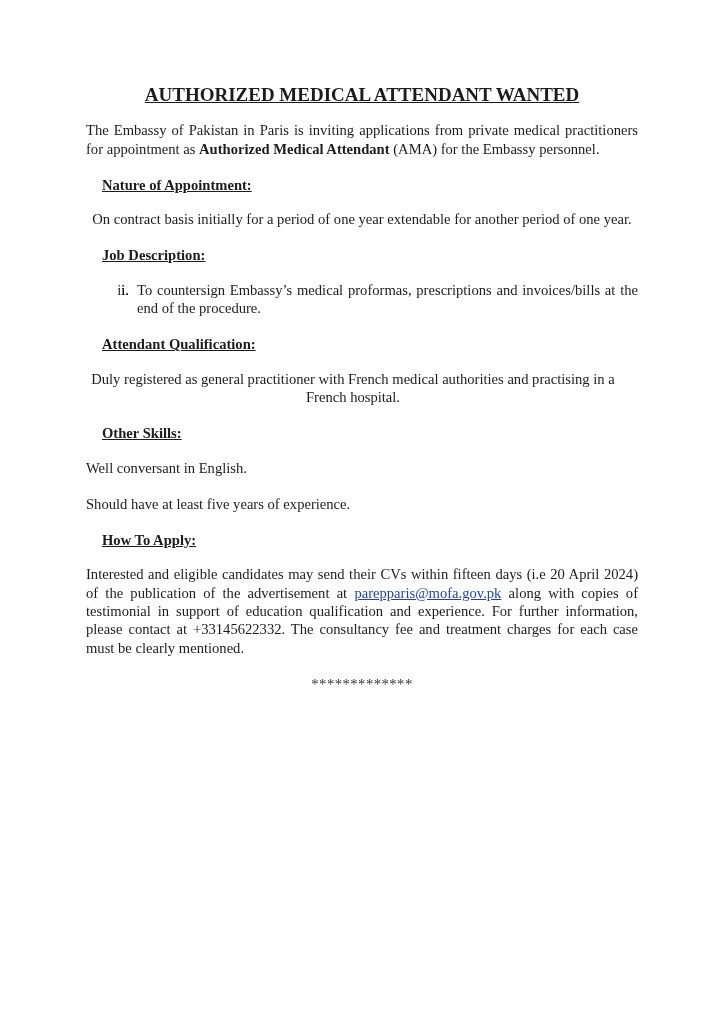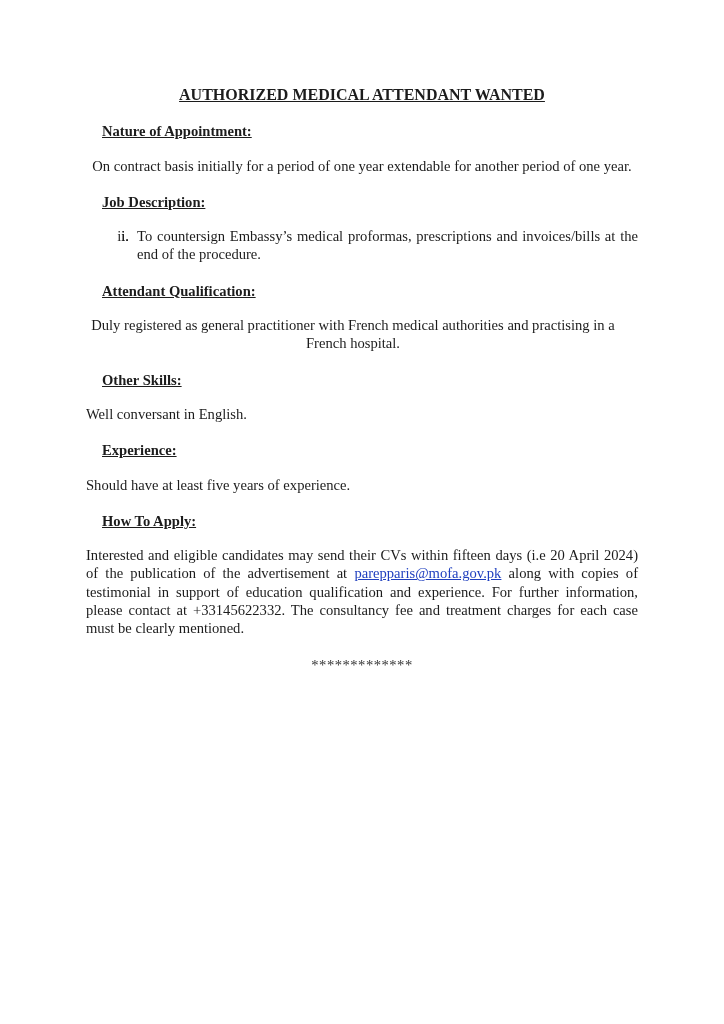--- a/index.html
+++ b/index.html
@@ -4,21 +4,21 @@
 <style>
   html, body { margin: 0; padding: 0; background: #ffffff; }
   body { width: 724px; height: 1024px; position: relative; overflow: hidden; }
   .page {
     position: absolute; left: 86px; top: 86px; width: 552px;
     font-family: "Liberation Serif", serif; font-size: 14.6px; color: #1c1c1c;
     line-height: 18.3px;
   }
   .title {
     text-align: center; font-weight: bold; text-decoration: underline;
-    font-size: 16px; margin: 0 0 17px 0;
+    font-size: 19px; margin: 0 0 17px 0;
   }
   .para { text-align: justify; margin: 0; }
   .section { margin-top: 18px; }
   .heading { font-weight: bold; text-decoration: underline; margin: 16px; }
   ol.roman {
     list-style: none; margin: 0; padding: 0;
   }
   ol.roman li {
     position: relative; padding-left: 51px; text-align: justify;
   }
@@ -28,20 +28,21 @@
   .link { color: #1f3fbf; text-decoration: underline; cursor: pointer; }
   .stars { text-align: center; margin-top: 18px; letter-spacing: 0.5px; color: #333; }
   .nowrap-left { text-align: center; }
 </style>
 </head>
 <body>
 
 <div class="page">
   <p class="title">AUTHORIZED MEDICAL ATTENDANT WANTED</p>
 
+  <p class="para"><span>The Embassy of Pakistan in Paris is inviting applications from private medical practitioners for appointment as </span><b>Authorized Medical Attendant</b><span> (AMA) for the Embassy personnel.</span></p>
 
   <div class="section">
     <p class="heading">Nature of Appointment:</p>
     <p class="para nowrap-left">On contract basis initially for a period of one year extendable for another period of one year.</p>
   </div>
 
   <div class="section">
     <p class="heading">Job Description:</p>
     <ol class="roman">
       <li><span class="num">i.</span></li>
@@ -53,21 +54,20 @@
     <p class="heading">Attendant Qualification:</p>
     <p class="para nowrap-left" style="padding-right:18px">Duly registered as general practitioner with French medical authorities and practising in a French hospital.</p>
   </div>
 
   <div class="section">
     <p class="heading">Other Skills:</p>
     <p class="para">Well conversant in English.</p>
   </div>
 
   <div class="section">
-    <p class="heading">Experience:</p>
     <p class="para">Should have at least five years of experience.</p>
   </div>
 
   <div class="section">
     <p class="heading">How To Apply:</p>
     <p class="para"><span>Interested and eligible candidates may send their CVs within fifteen days (i.e 20 April 2024) of the publication of the advertisement at </span><a class="link" style="color: rgb(31, 63, 191);">parepparis@mofa.gov.pk</a><span> along with copies of testimonial in support of education qualification and experience. For further information, please contact at +33145622332. The consultancy fee and treatment charges for each case must be clearly mentioned.</span></p>
   </div>
 
   <p class="stars">*************</p>
 </div>

